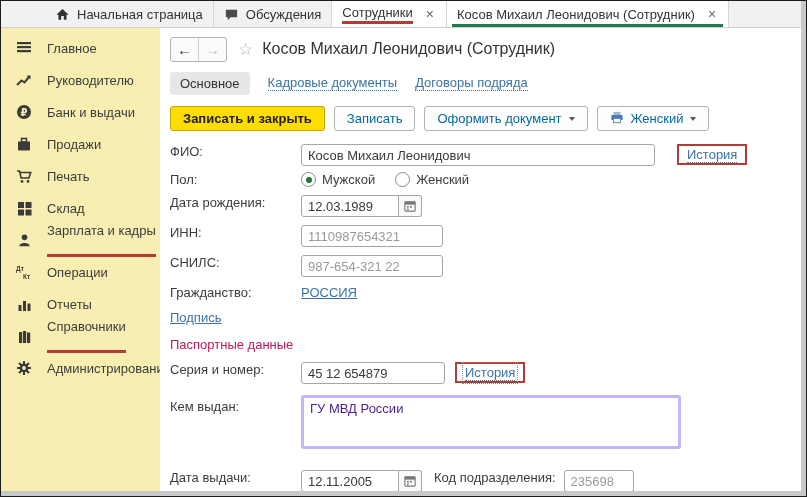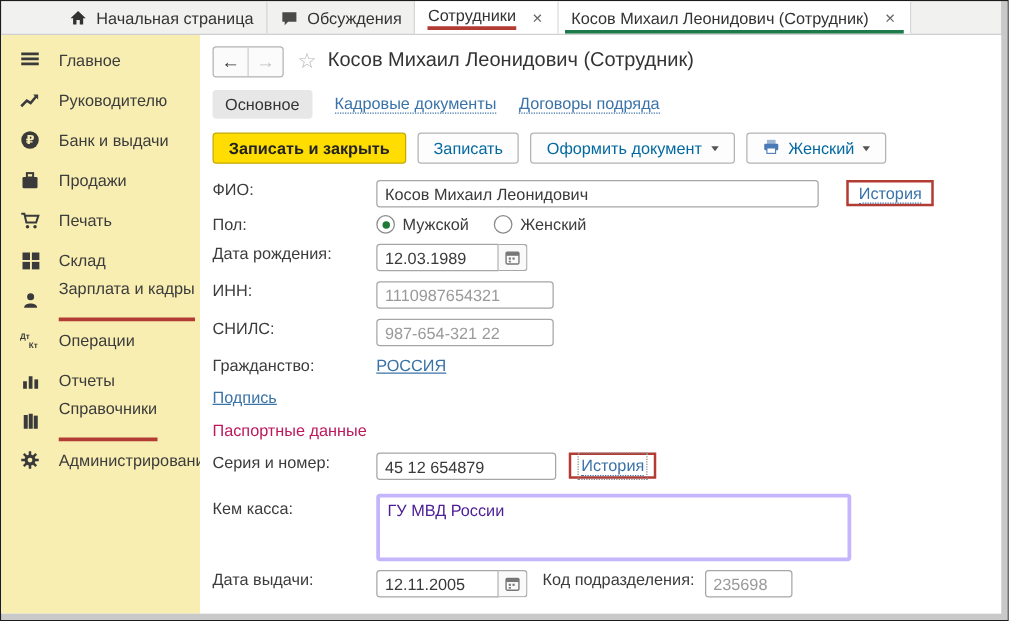--- a/index.html
+++ b/index.html
@@ -313,25 +313,25 @@
 
       <div class="frow" style="margin-top:10px;">
         <span class="flabel">Серия и номер:</span>
         <input class="tin" style="width: 130px;" value="45 12 654879">
         <span class="annobox second">
           <span class="alink">История</span>
         </span>
       </div>
 
       <div class="frow" style="align-items:flex-start;margin-top:11px;">
-        <span class="flabel" style="padding-top:4px;">Кем касса:</span>
+        <span class="flabel" style="padding-top:4px;">Кем выдан:</span>
         <textarea class="tarea" style="">ГУ МВД России</textarea>
       </div>
 
-      <div class="frow" style="margin-top:7px;">
+      <div class="frow" style="margin-top:21px;">
         <span class="flabel">Дата выдачи:</span>
         <span class="dgroup">
           <input class="tin" value="12.11.2005" style="">
           <span class="calbtn">
             <svg width="12" height="12" viewBox="0 0 14 14">
                 <rect x="1" y="2" width="12" height="11" rx="1" fill="none" stroke="#777" stroke-width="1.3"></rect>
                 <rect x="1" y="2" width="12" height="3.4" fill="#777"></rect>
                 <rect x="3.5" y="7" width="2" height="2" fill="#777"></rect>
                 <rect x="7" y="7" width="2" height="2" fill="#777"></rect>
                 <rect x="3.5" y="10" width="2" height="1.6" fill="#777"></rect>

